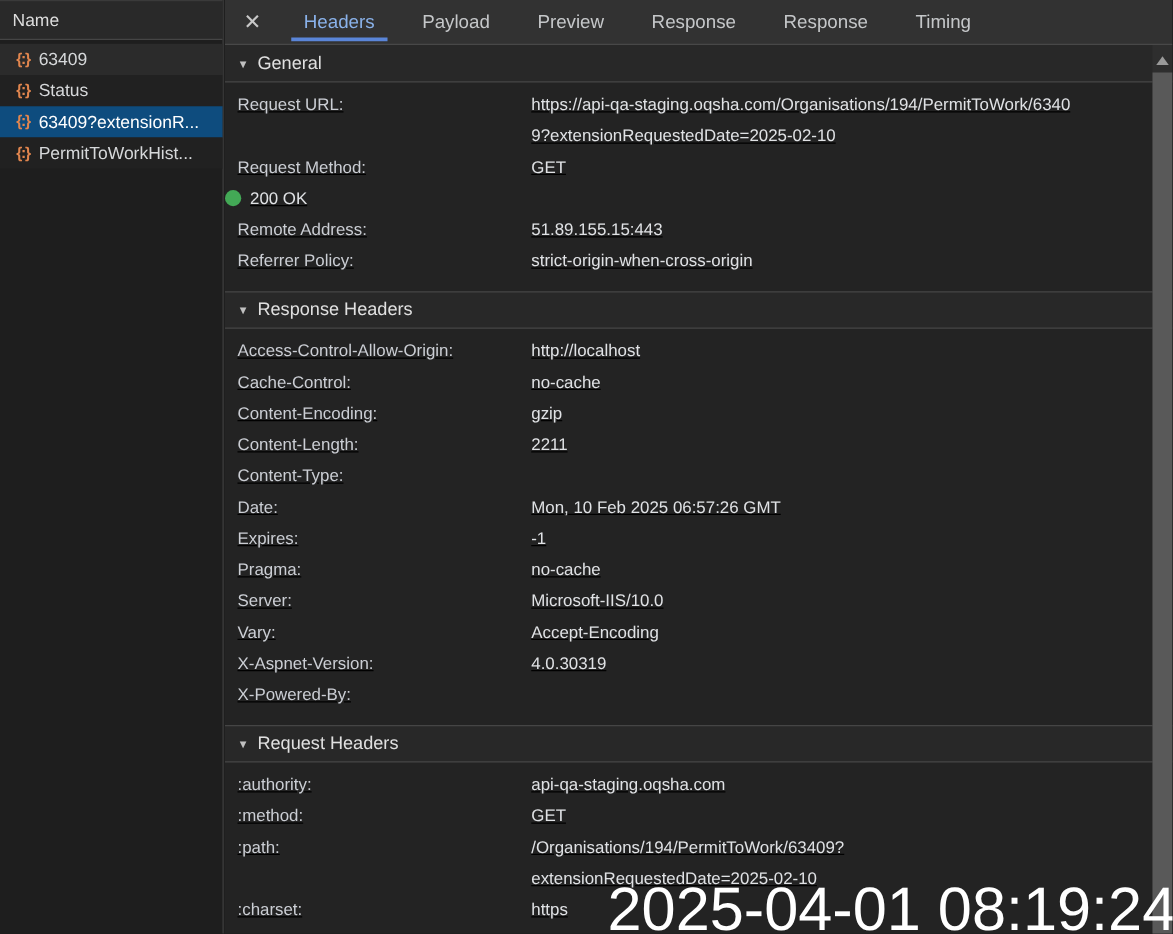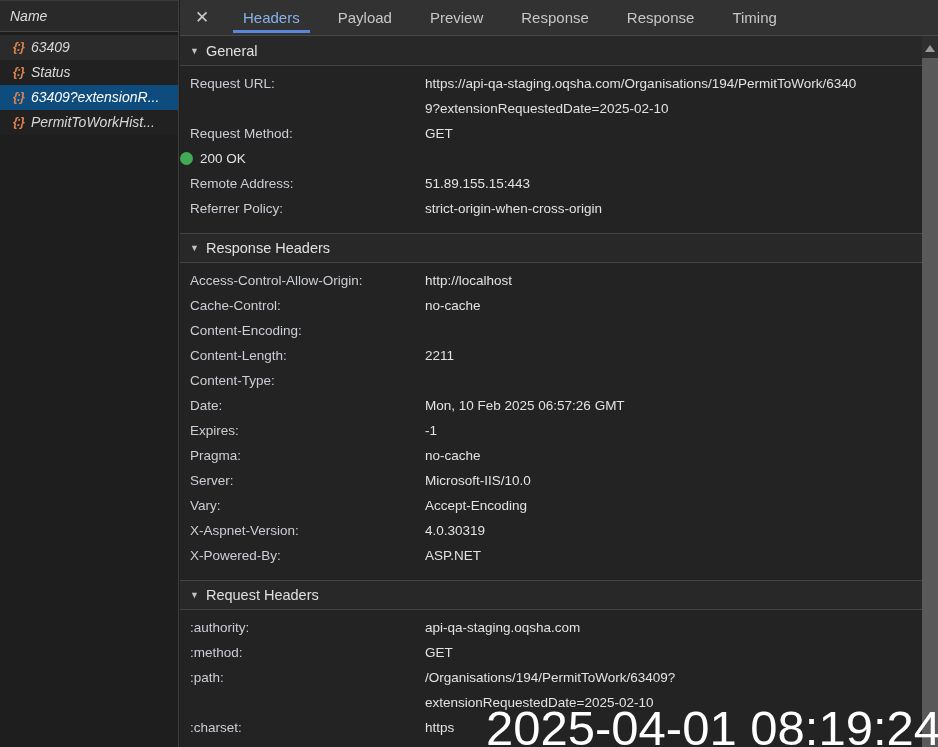--- a/index.html
+++ b/index.html
@@ -2,21 +2,21 @@
 <html><head>
 <meta charset="utf-8">
 <style>
   * { margin:0; padding:0; box-sizing:border-box; }
   html,body { width:938px; height:747px; overflow:hidden; background:#1f1f1f;
               font-family:"Liberation Sans", sans-serif; }
   .app { position:relative; width:938px; height:747px; background:#1f1f1f; }
 
   
   .sidebar { position:absolute; left:0; top:0; width:179px; height:747px;
-             background:#1e1e1e; border-right:1px solid #3e3e3e; display:flex; flex-direction:column;font-style:italic; }
+             background:#1e1e1e; border-right:1px solid #3e3e3e; display:flex; flex-direction:column; }
   .sidebar-header { height:32px; background:#292929; border-top:1px solid #3a3a3a;
                     border-bottom:1px solid #454545; color:#dcdcdc; font-size:14px;
                     line-height:30px; padding-left:10px; }
   .sidebar-list { padding-top:3px; }
   .side-item { height:25px; line-height:25px; display:flex; align-items:center;
                font-size:14px; color:#d6d8da; white-space:nowrap; overflow:hidden; cursor:default; }
   .side-item.odd  { background:#2b2b2b; }
   .side-item.even { background:#212121; }
   .side-item.selected { background:#0e4c7e; color:#ffffff; }
   .json-icon { color:#e0854e; font-size:12.5px; letter-spacing:-1px; margin:0 7px 0 13px;
@@ -35,21 +35,21 @@
   .tab.active { color:#8ab2ea; }
   .tab.active::after { content:""; position:absolute; left:2px; right:2px; bottom:2px;
                        height:3px; background:#5a85d8; }
 
   .section-header { height:30px; background:#282828; border-bottom:1px solid #454545;
                     display:flex; align-items:center; color:#e0e0e0; font-size:14.5px;
                     cursor:pointer; }
   .section-header.gap { margin-top:7px; border-top:1px solid #454545; }
   .tri { font-size:9px; color:#c0c0c0; margin:0 7px 0 10px; }
 
-  .section-body { padding:5px 0; }
+  .section-body { padding:5px 0;text-decoration:underline; }
   .row { display:flex; min-height:25px; font-size:13.5px; line-height:25px; }
   .row-label { flex:0 0 245px; padding-left:10px; color:#cbced4; }
   .row-value { flex:1; color:#e0e2e5; white-space:pre-wrap; word-break:break-all;
                padding-right:12px; }
   .dot { display:inline-block; width:13px; height:13px; border-radius:50%;
          background:#43a956; margin-right:7px; vertical-align:-2px; }
 
   
   .scrollbar { position:absolute; right:0; top:36px; width:16px; height:711px;
                background:#2e2e2e; }
@@ -138,20 +138,21 @@
       <div class="row">
         <div class="row-label">Access-Control-Allow-Origin:</div>
         <div class="row-value">http://localhost</div>
       </div>
       <div class="row">
         <div class="row-label">Cache-Control:</div>
         <div class="row-value">no-cache</div>
       </div>
       <div class="row">
         <div class="row-label">Content-Encoding:</div>
+        <div class="row-value">gzip</div>
       </div>
       <div class="row">
         <div class="row-label">Content-Length:</div>
         <div class="row-value">2211</div>
       </div>
       <div class="row">
         <div class="row-label">Content-Type:</div>
       </div>
       <div class="row">
         <div class="row-label">Date:</div>
@@ -172,21 +173,20 @@
       <div class="row">
         <div class="row-label">Vary:</div>
         <div class="row-value">Accept-Encoding</div>
       </div>
       <div class="row">
         <div class="row-label">X-Aspnet-Version:</div>
         <div class="row-value">4.0.30319</div>
       </div>
       <div class="row">
         <div class="row-label">X-Powered-By:</div>
-        <div class="row-value">ASP.NET</div>
       </div>
     </div>
 
     <div class="section-header gap">
       <span class="tri">▼</span>
       <span>Request Headers</span>
     </div>
     <div class="section-body">
       <div class="row">
         <div class="row-label">:authority:</div>

